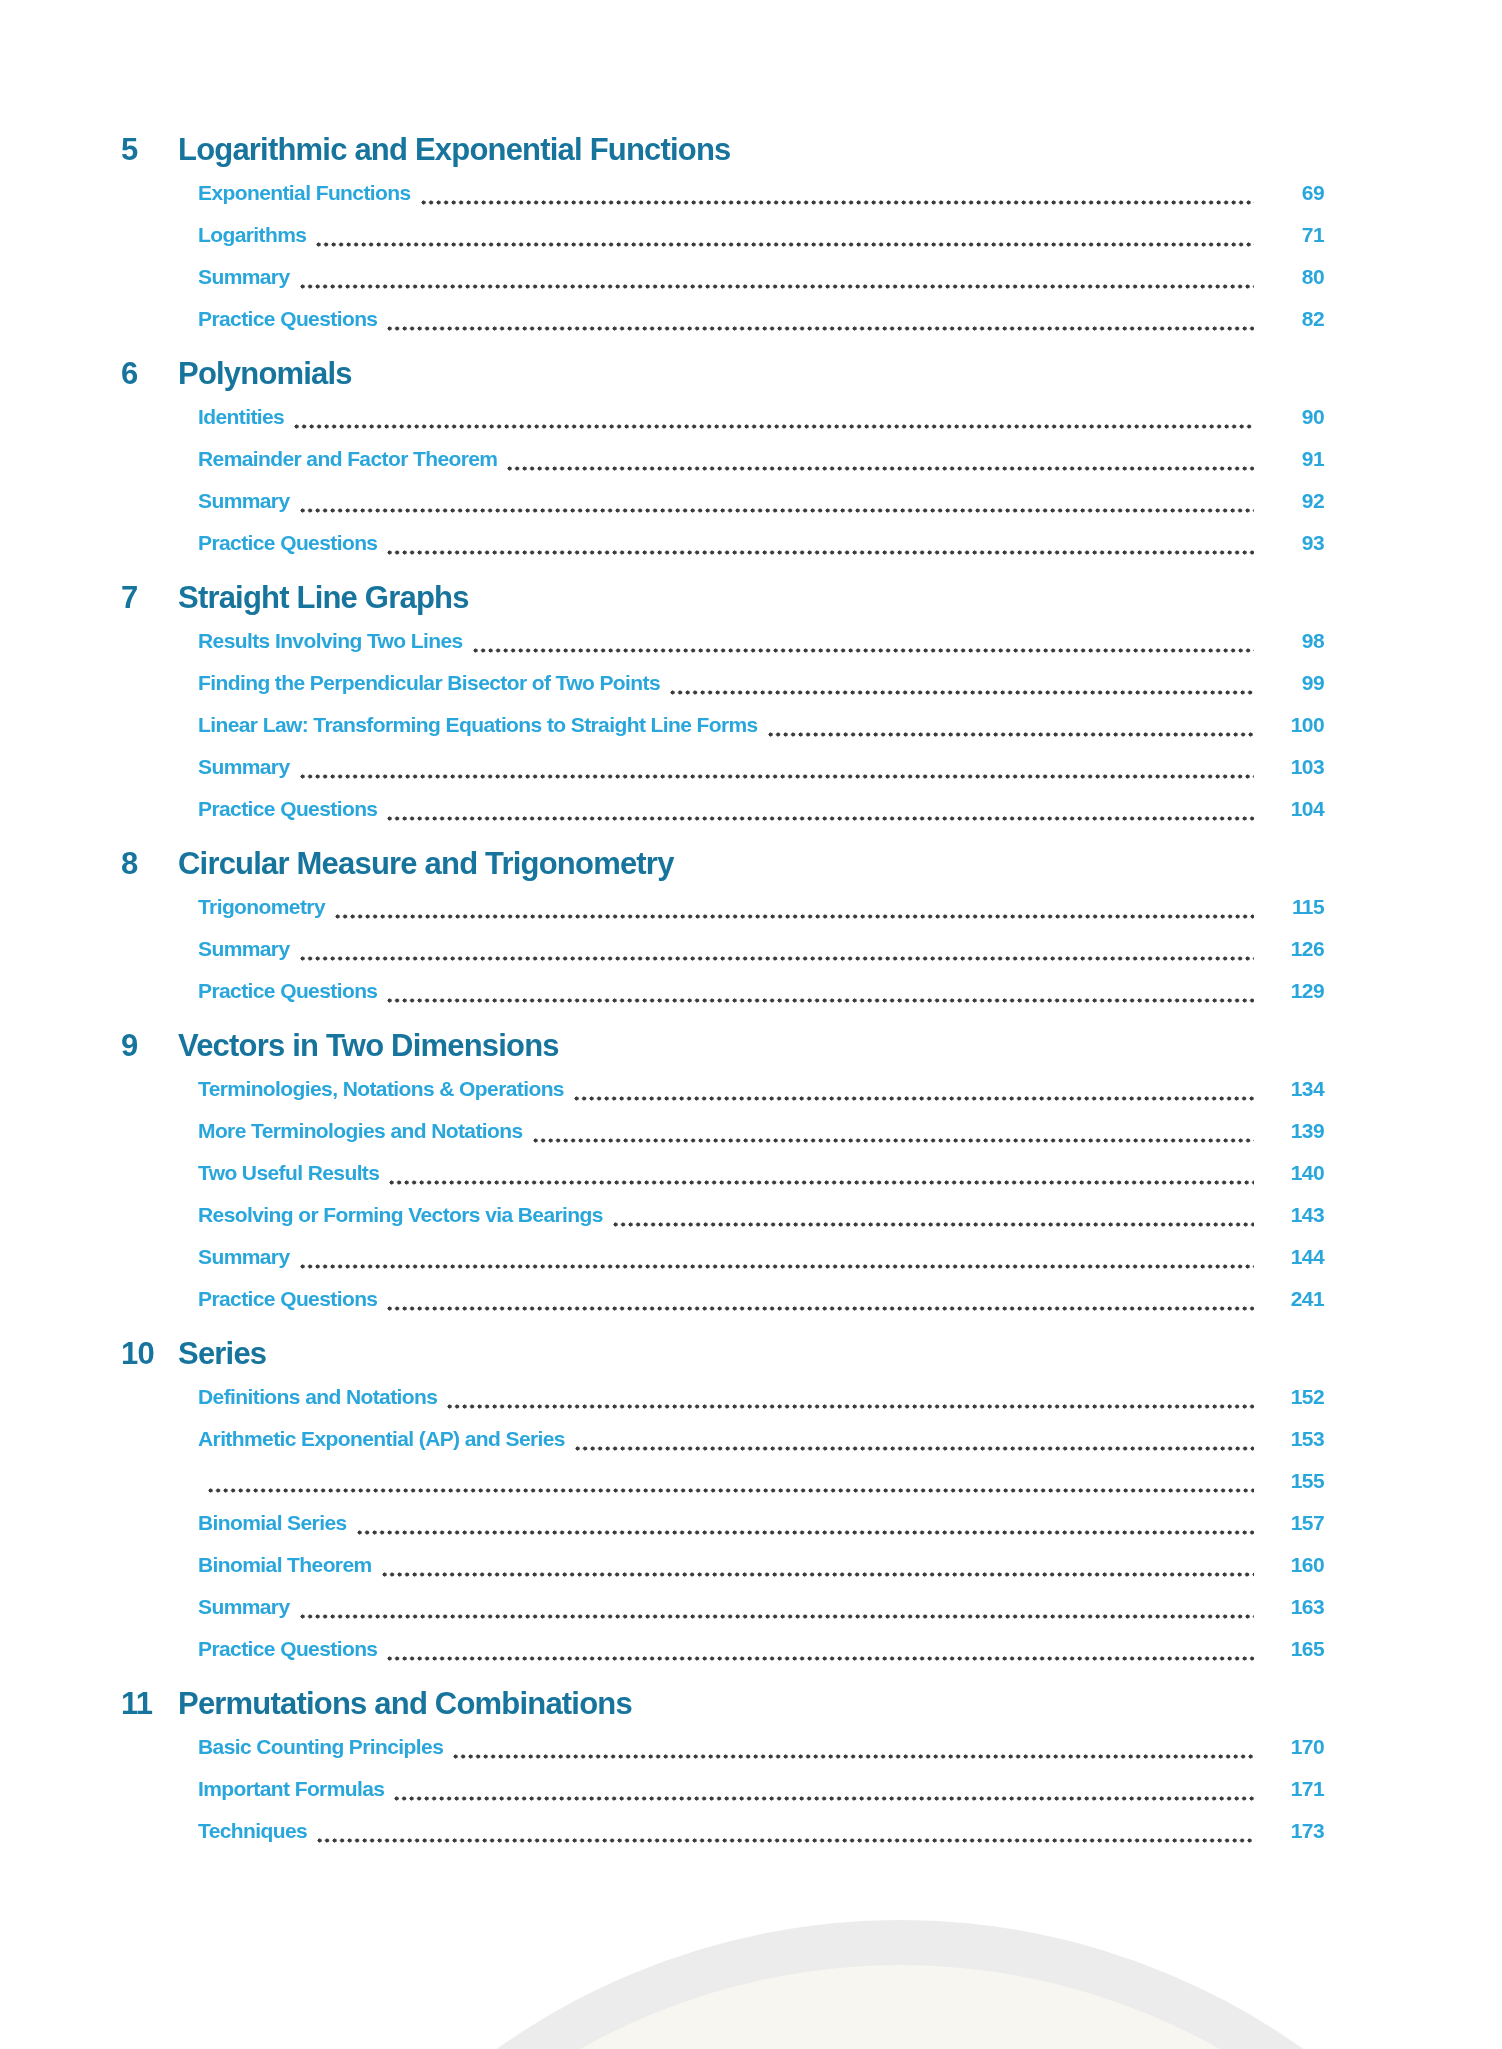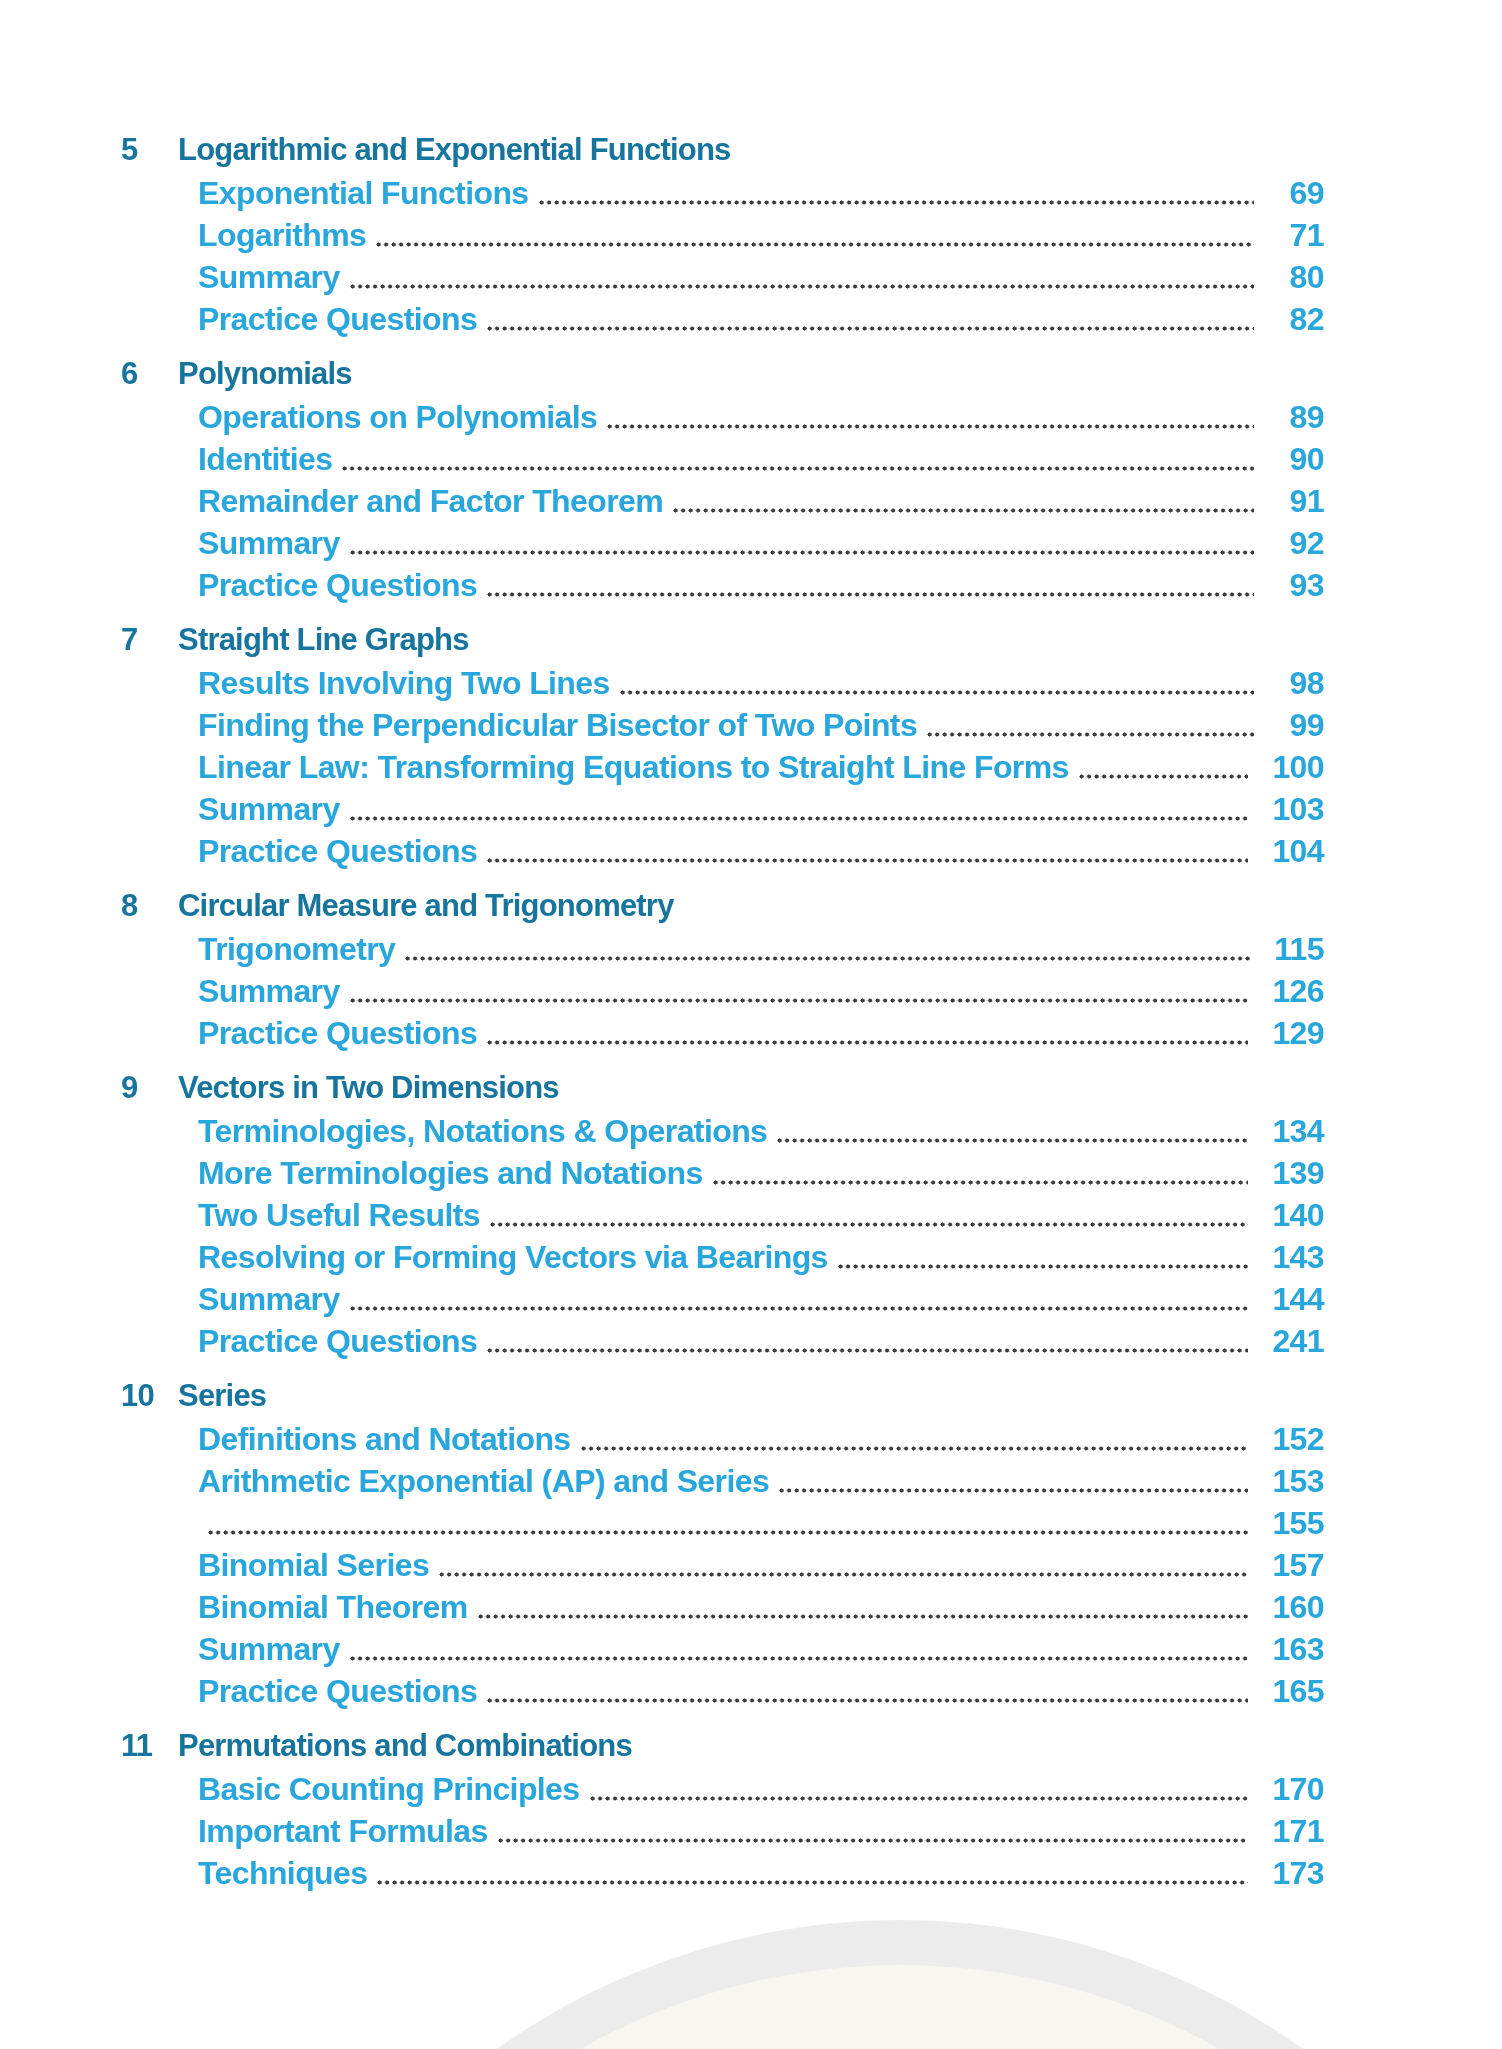--- a/index.html
+++ b/index.html
@@ -53,21 +53,21 @@
   .chapter-heading .chapter-num {
     margin-left: 121px;
     width: 57px;
     flex: 0 0 auto;
   }
   .toc-entry {
     display: flex;
     align-items: flex-start;
     margin-left: 198px;
     margin-right: 178px;
-    font-size: 32px;
+    font-size: 21px;
     line-height: 42px;
     letter-spacing: -0.6px;
     color: var(--section-color, #29a7dc);
   }
   .toc-entry .entry-label {
     white-space: nowrap;
     flex: 0 0 auto;
   }
   .leader-dots {
     flex: 1 1 auto;
@@ -122,25 +122,20 @@
   </div>
         </div>
   </section>
       <section class="chapter">
     <div class="chapter-heading">
       <span class="chapter-num">6</span>
       <span class="chapter-title">Polynomials</span>
     </div>
     <div class="chapter-sections">
           <div class="toc-entry">
-    <span class="entry-label">Operations on Polynomials</span>
-    <span class="leader-dots"></span>
-    <span class="entry-page">89</span>
-  </div>
-          <div class="toc-entry">
     <span class="entry-label">Identities</span>
     <span class="leader-dots"></span>
     <span class="entry-page">90</span>
   </div>
           <div class="toc-entry">
     <span class="entry-label">Remainder and Factor Theorem</span>
     <span class="leader-dots"></span>
     <span class="entry-page">91</span>
   </div>
           <div class="toc-entry">

